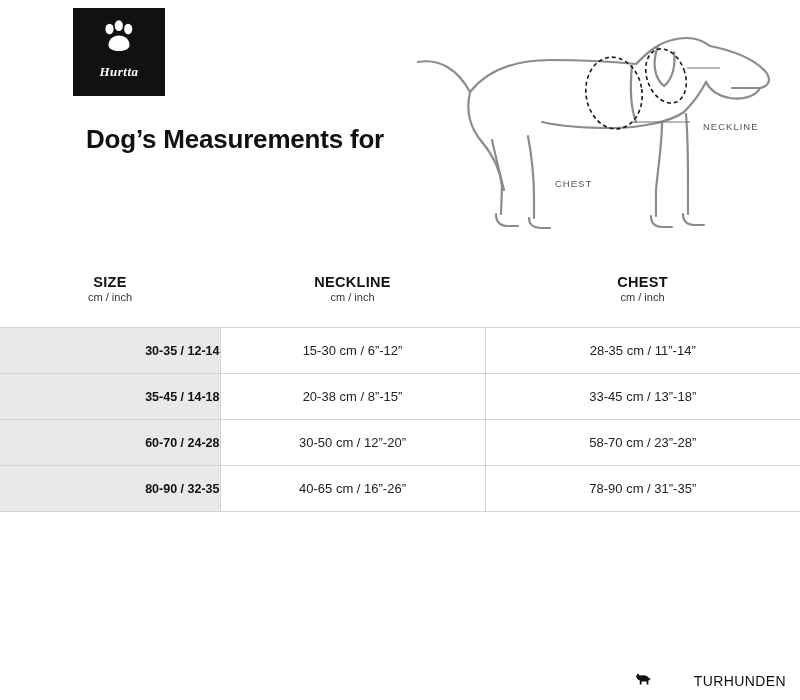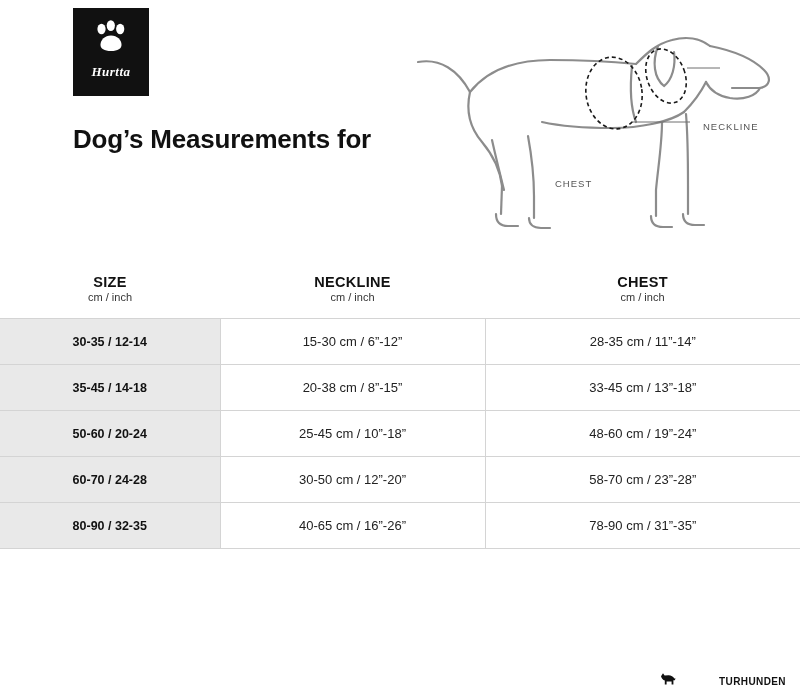--- a/index.html
+++ b/index.html
@@ -19,21 +19,21 @@
   
   .header {
     position: relative;
     height: 262px;
   }
 
   .logo-box {
     position: absolute;
     left: 73px;
     top: 8px;
-    width: 76px;
+    width: 92px;
     height: 88px;
     background: #111111;
     display: flex;
     flex-direction: column;
     align-items: center;
     justify-content: flex-start;
     padding-top: 10px;
     box-sizing: border-box;
   }
   .logo-paw {
@@ -46,21 +46,21 @@
     font-family: "Liberation Serif", serif;
     font-style: italic;
     font-weight: bold;
     font-size: 13px;
     color: #ffffff;
     letter-spacing: 0.5px;
   }
 
   .title {
     position: absolute;
-    left: 73px;
+    left: 86px;
     top: 122px;
     font-size: 26px;
     font-weight: bold;
     line-height: 1.32;
     letter-spacing: -0.2px;
     color: #111111;
     width: 420px;
   }
 
   .illustration {
@@ -108,21 +108,21 @@
 
   thead th {
     border-top: none;
     border-left: none;
     border-right: none;
     border-bottom: 1px solid #d4d4d4;
     background: #ffffff;
     height: 52px;
     vertical-align: middle;
     text-align: center;
-    padding-bottom: 4px;
+    padding-bottom: 13px;
   }
   thead th:first-child { border-left: none; }
   thead th:last-child { border-right: none; }
 
   .hdr-main {
     font-size: 14.5px;
     font-weight: bold;
     letter-spacing: 0.3px;
     color: #111111;
     display: block;
@@ -142,37 +142,38 @@
     color: #222222;
     text-align: center;
     vertical-align: middle;
   }
   tbody td.col-size {
     background: #e9e9e9;
     font-size: 12.5px;
     font-weight: bold;
     color: #111111;
     border-left: none;
+    text-align: right;
   }
   tbody td.col-chest {
     border-right: none;
   }
 
   
   .footer-brand {
     position: absolute;
     right: 14px;
     bottom: 10px;
     display: flex;
     align-items: center;
     gap: 4px;
   }
   .footer-brand-text {
-    font-size: 10px;
-    font-weight: bold;
+    font-size: 14px;
+    font-weight: normal;
     letter-spacing: 0.4px;
     color: #111111;
     margin-left: 39px;
   }
 </style>
 </head>
 <body>
 
 <div class="header">
 
@@ -268,25 +269,20 @@
         <td class="col-size">30-35 / 12-14</td>
         <td class="col-neck">15-30 cm / 6”-12”</td>
         <td class="col-chest">28-35 cm / 11”-14”</td>
       </tr>
       <tr>
         <td class="col-size">35-45 / 14-18</td>
         <td class="col-neck">20-38 cm / 8”-15”</td>
         <td class="col-chest">33-45 cm / 13”-18”</td>
       </tr>
       <tr>
-        <td class="col-size">50-60 / 20-24</td>
-        <td class="col-neck">25-45 cm / 10”-18”</td>
-        <td class="col-chest">48-60 cm / 19”-24”</td>
-      </tr>
-      <tr>
         <td class="col-size">60-70 / 24-28</td>
         <td class="col-neck">30-50 cm / 12”-20”</td>
         <td class="col-chest">58-70 cm / 23”-28”</td>
       </tr>
       <tr>
         <td class="col-size">80-90 / 32-35</td>
         <td class="col-neck">40-65 cm / 16”-26”</td>
         <td class="col-chest">78-90 cm / 31”-35”</td>
       </tr>
     </tbody>

